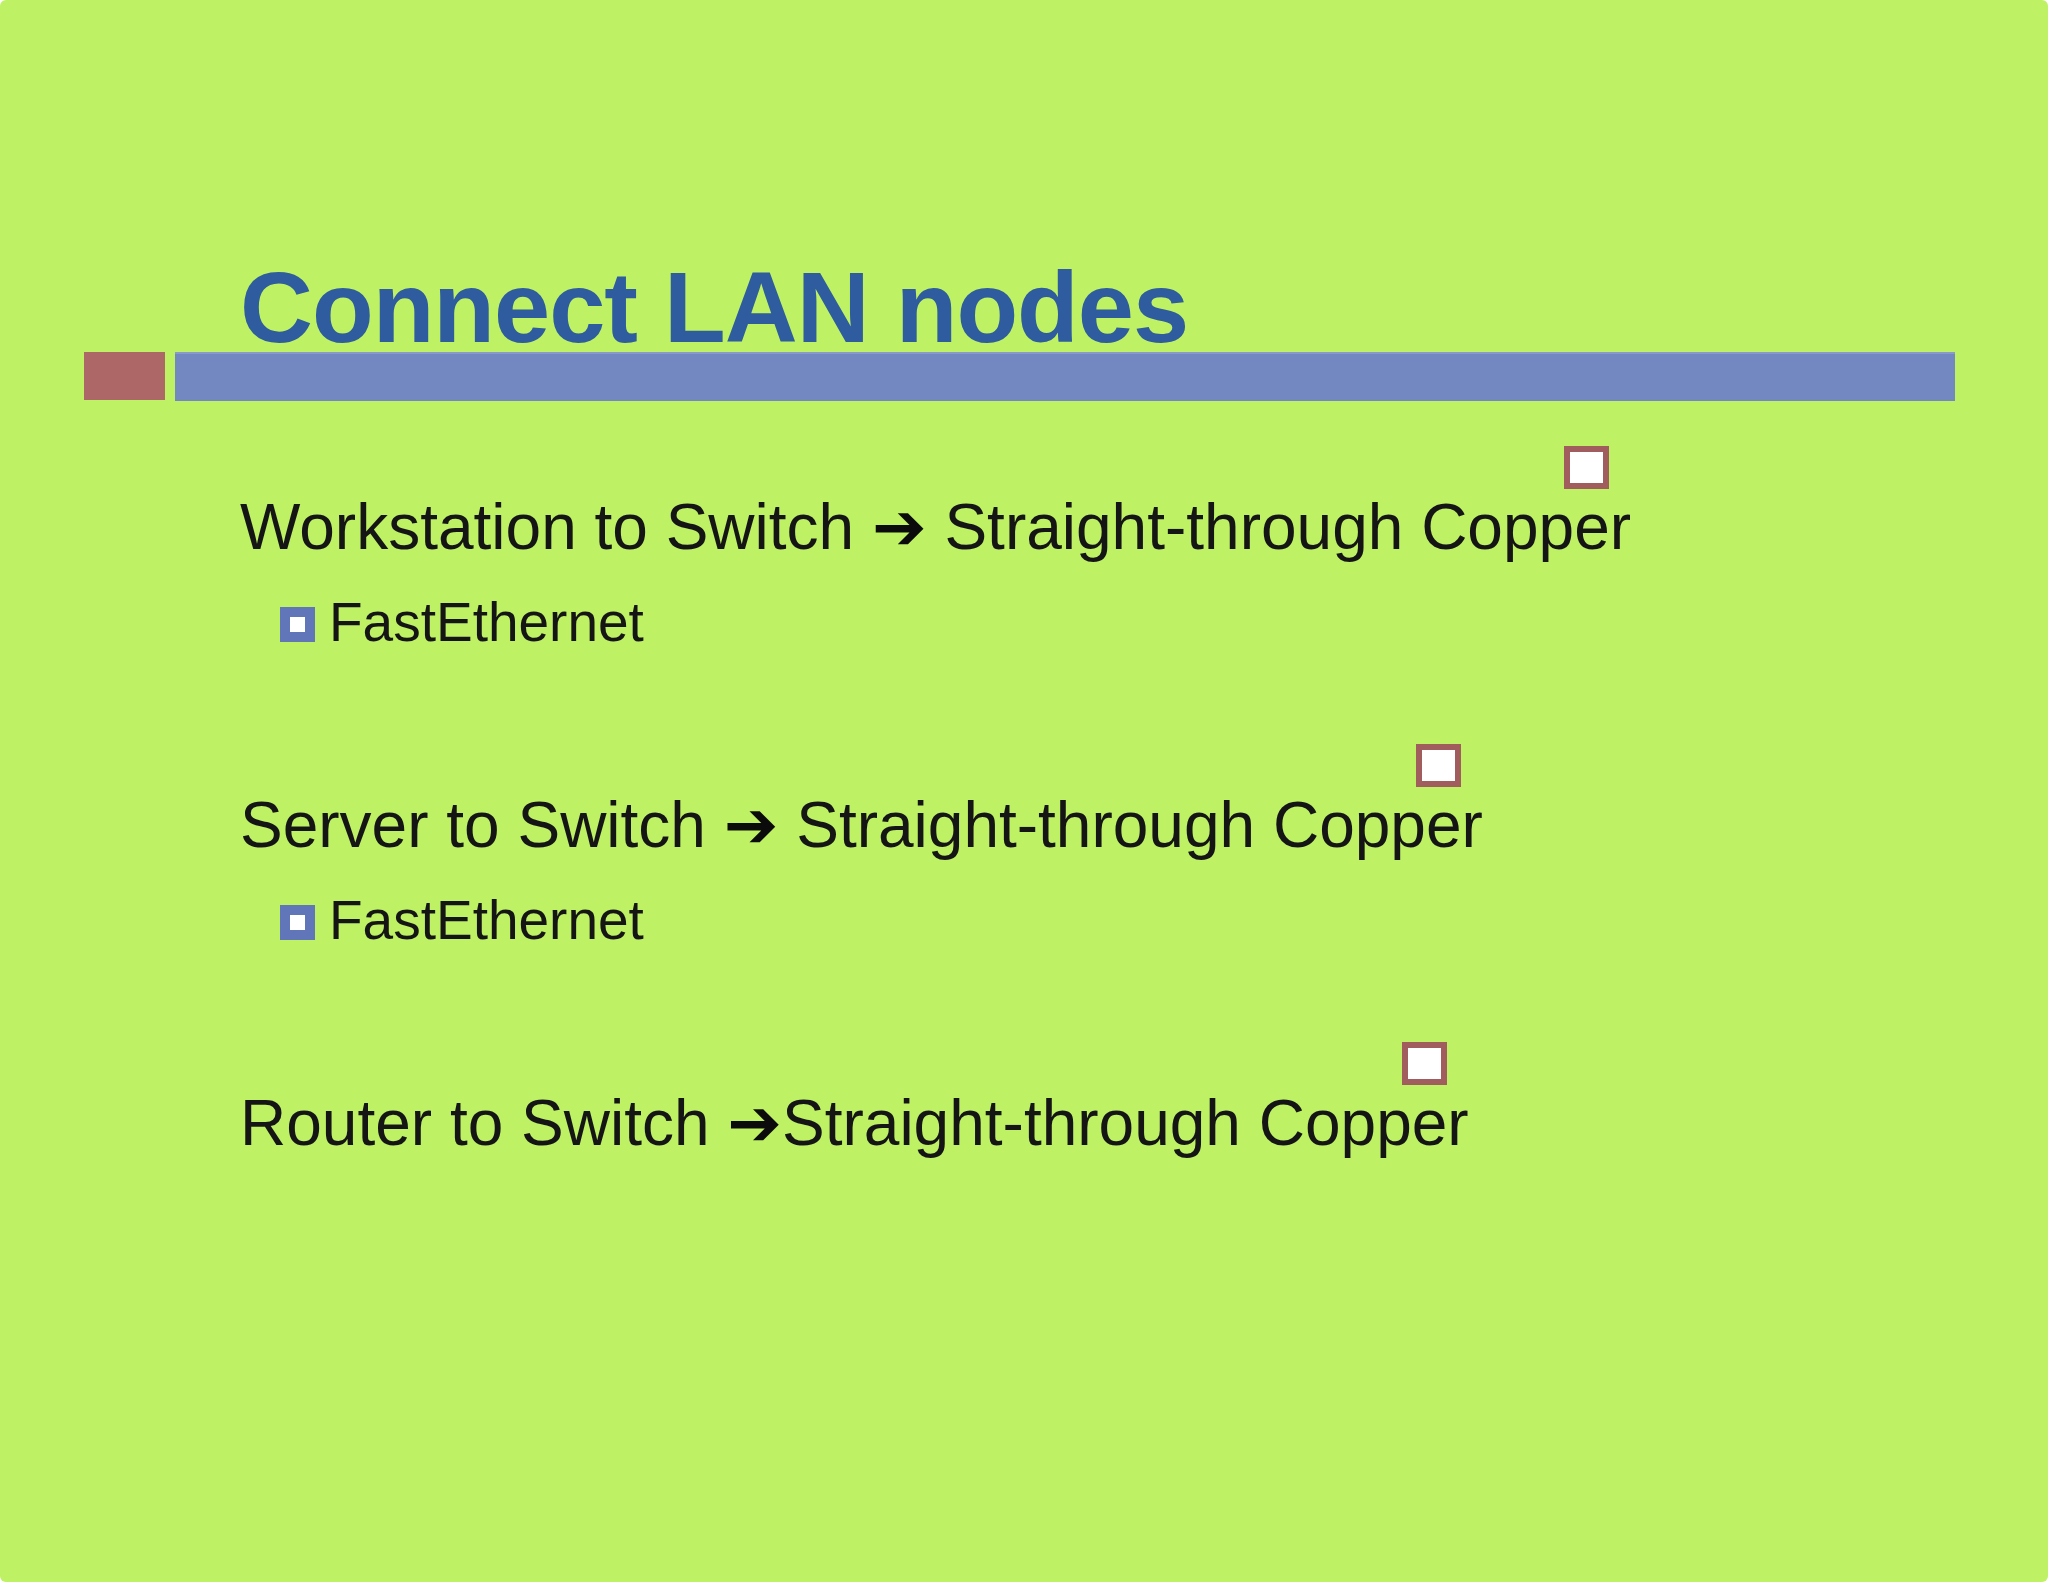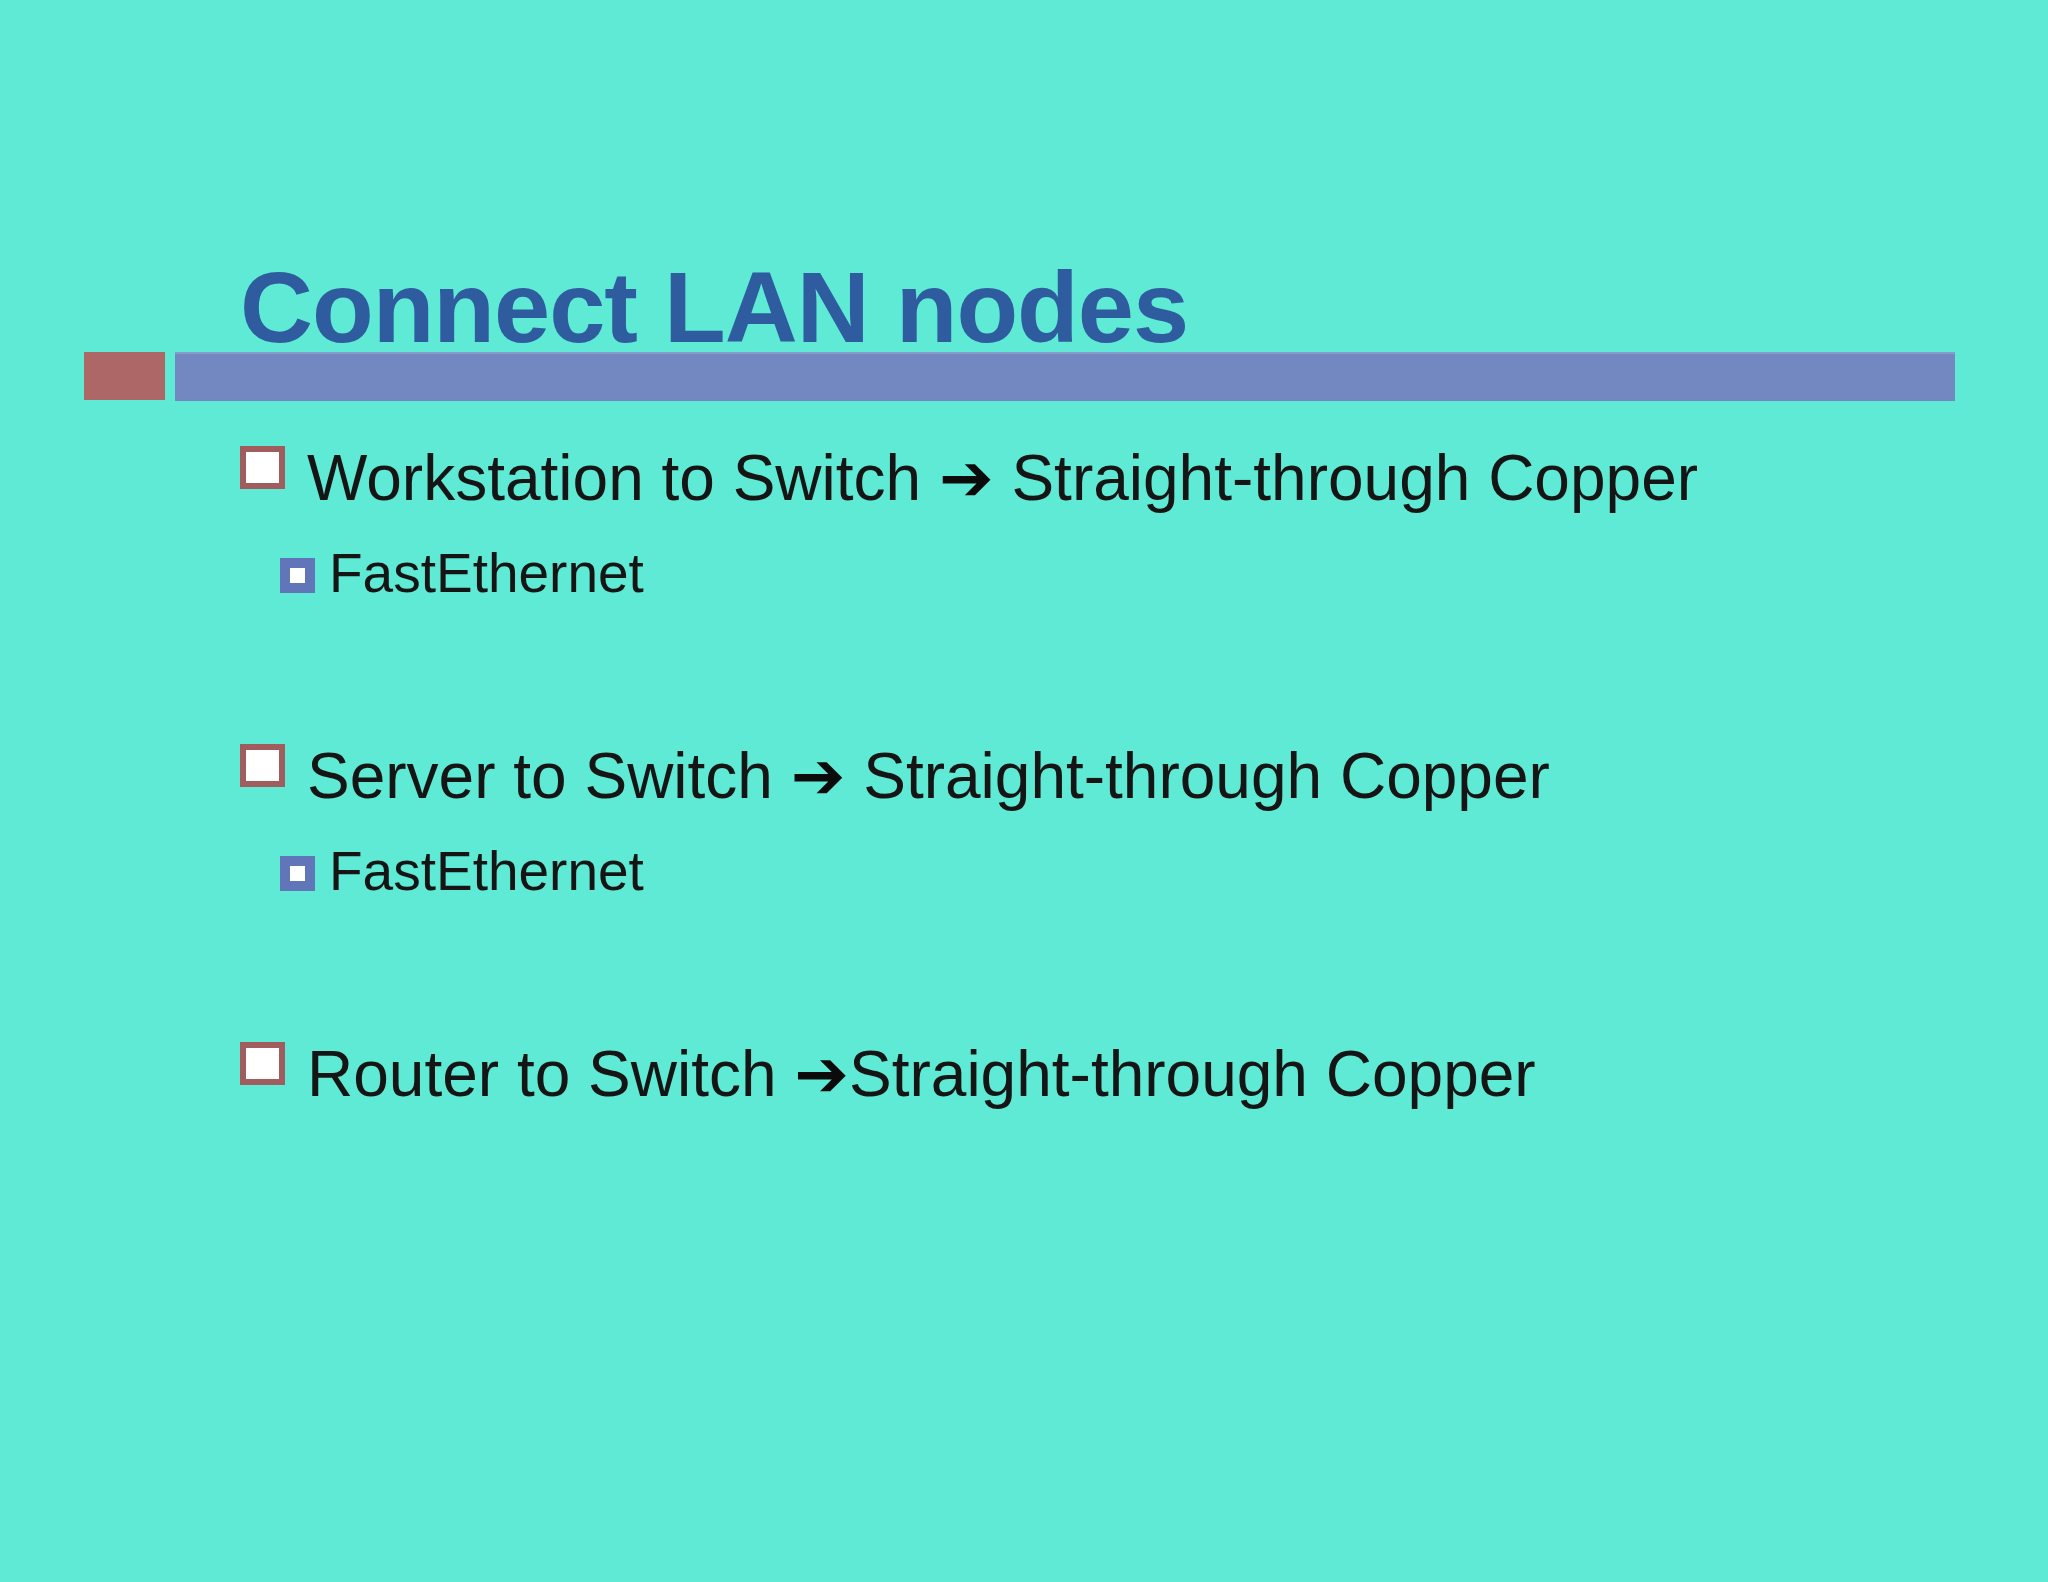--- a/index.html
+++ b/index.html
@@ -4,23 +4,24 @@
 <style>
   html, body {
     margin: 0;
     padding: 0;
     background: #ffffff;
   }
   .slide {
     position: relative;
     width: 2048px;
     height: 1582px;
-    background: #5eead4;
+    background: #bef264;
     overflow: hidden;
     font-family: "Liberation Sans", sans-serif;
+    border-radius: 6px;
   }
   .title {
     position: absolute;
     left: 240px;
     top: 186px;
     font-size: 101px;
     line-height: 1.05;
     color: #2e5c9e;
     letter-spacing: -1px;
     white-space: nowrap;
@@ -44,21 +45,22 @@
   }
   .group {
     position: absolute;
     left: 240px;
   }
   .g0 { top: 440px; }
   .g1 { top: 738px; }
   .g2 { top: 1036px; }
   .main-row {
     display: flex;
-    align-items: flex-start;
+    align-items: flex-end;
+    flex-direction: column;
   }
   .bullet-sq {
     flex: 0 0 auto;
     width: 33px;
     height: 31px;
     border: 6px solid #a15d5d;
     background: #ffffff;
     margin-right: 22px;
     margin-top: 6px;
   }

